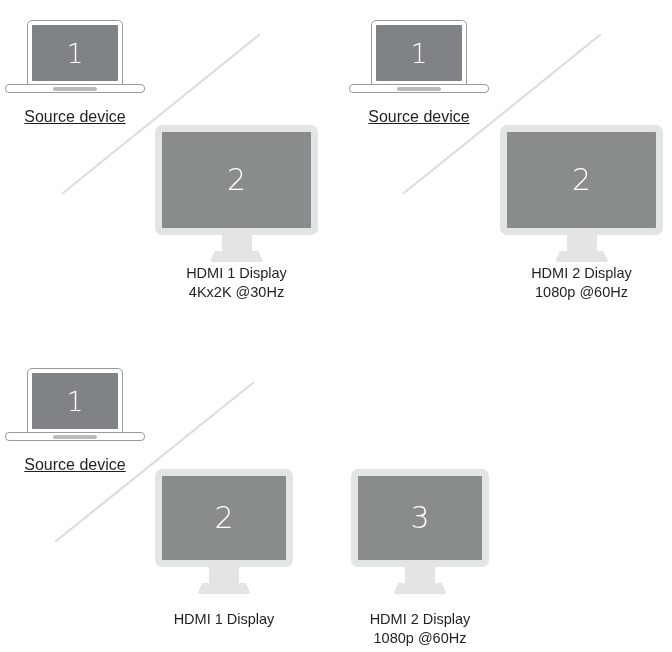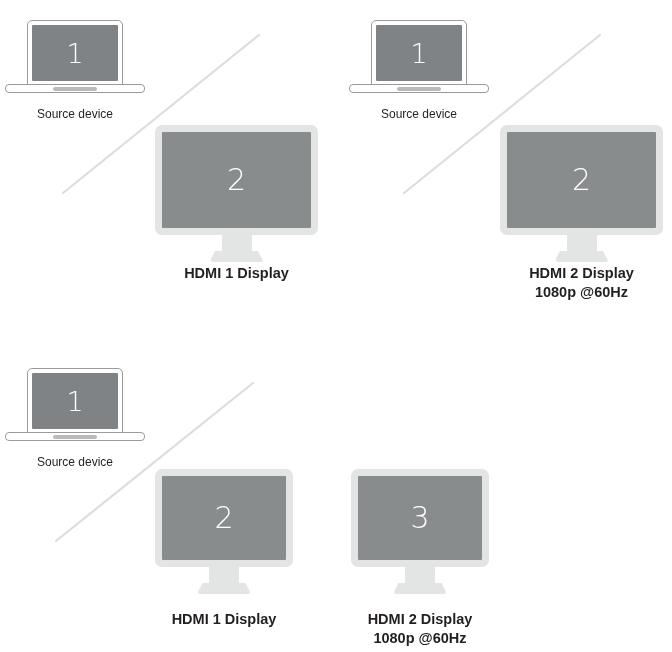--- a/index.html
+++ b/index.html
@@ -130,29 +130,30 @@
     background: #e3e5e5;
     border-radius: 0 0 4px 4px;
     clip-path: polygon(10% 0, 90% 0, 100% 100%, 0 100%);
   }
 
   
   .caption {
     position: absolute;
     text-align: center;
     font-size: 14.5px;
-    font-weight: 700;
+    font-weight: 400;
     line-height: 1.28;
     color: #231f20;
     white-space: nowrap;
     font-family: "Liberation Sans", sans-serif;
   }
   .caption.single {
     font-weight: 400;
-    font-size: 12px;
+    font-size: 16px;
+    text-decoration: underline;
   }
   .caption .l2 { display: block; }
 
   
   .connector {
     position: absolute;
     left: 0;
     top: 0;
     width: 672px;
     height: 652px;
@@ -185,20 +186,21 @@
     <div class="monitor-bezel" style="height:110px;">
       <div class="monitor-screen">
         <span class="num">2</span>
       </div>
     </div>
     <div class="monitor-neck" style="top:110px;"></div>
     <div class="monitor-foot" style="top:126px;"></div>
   </div>
   <div class="caption" style="left:155px; top:264px; width:163px;">
     <span>HDMI 1 Display</span>
+    <span class="l2">4Kx2K @30Hz</span>
   </div>
 
   <div class="node laptop" style="left:349px; top:20px; width:140px; height:74px;">
     <div class="laptop-lid">
       <div class="laptop-screen">
         <span class="num">1</span>
       </div>
     </div>
     <div class="laptop-base"></div>
     <div class="laptop-pad"></div>

